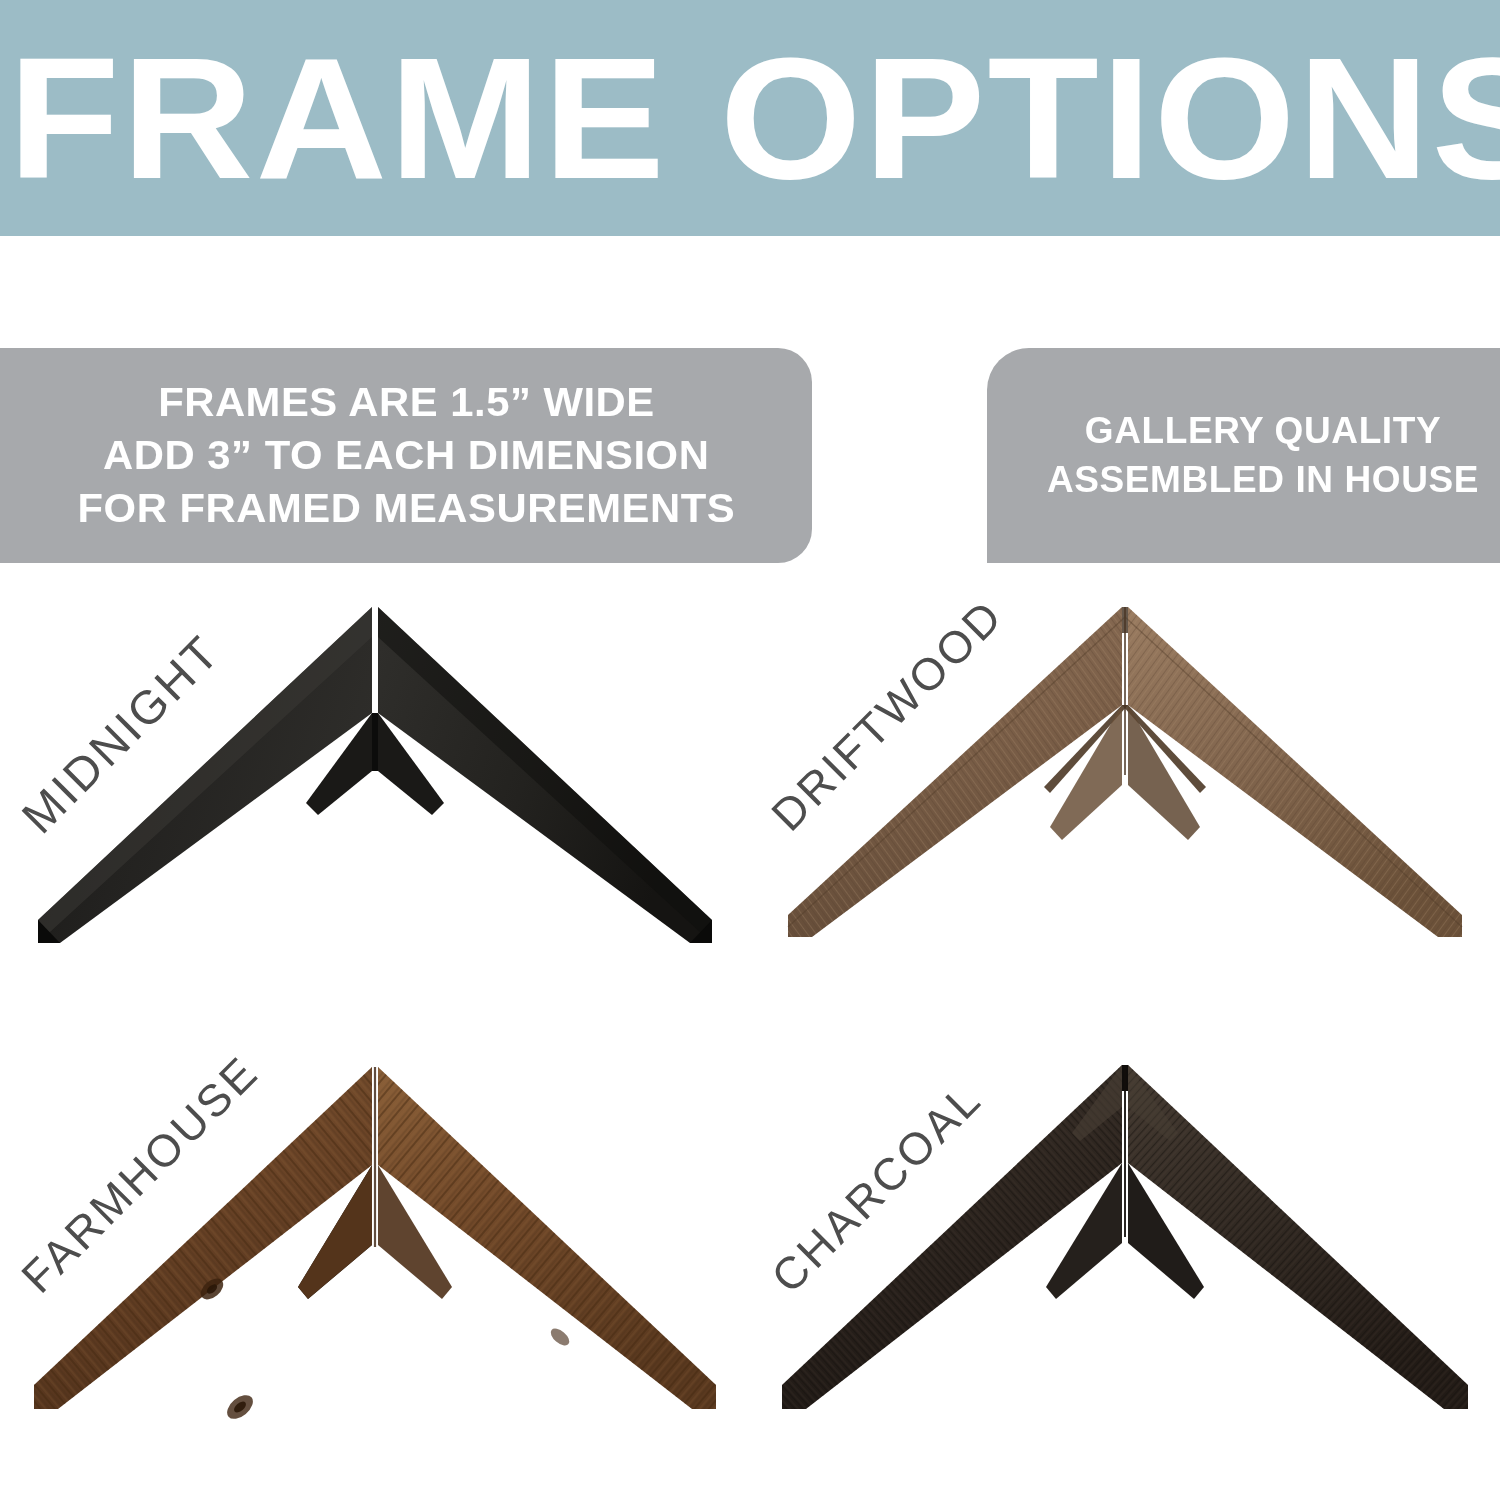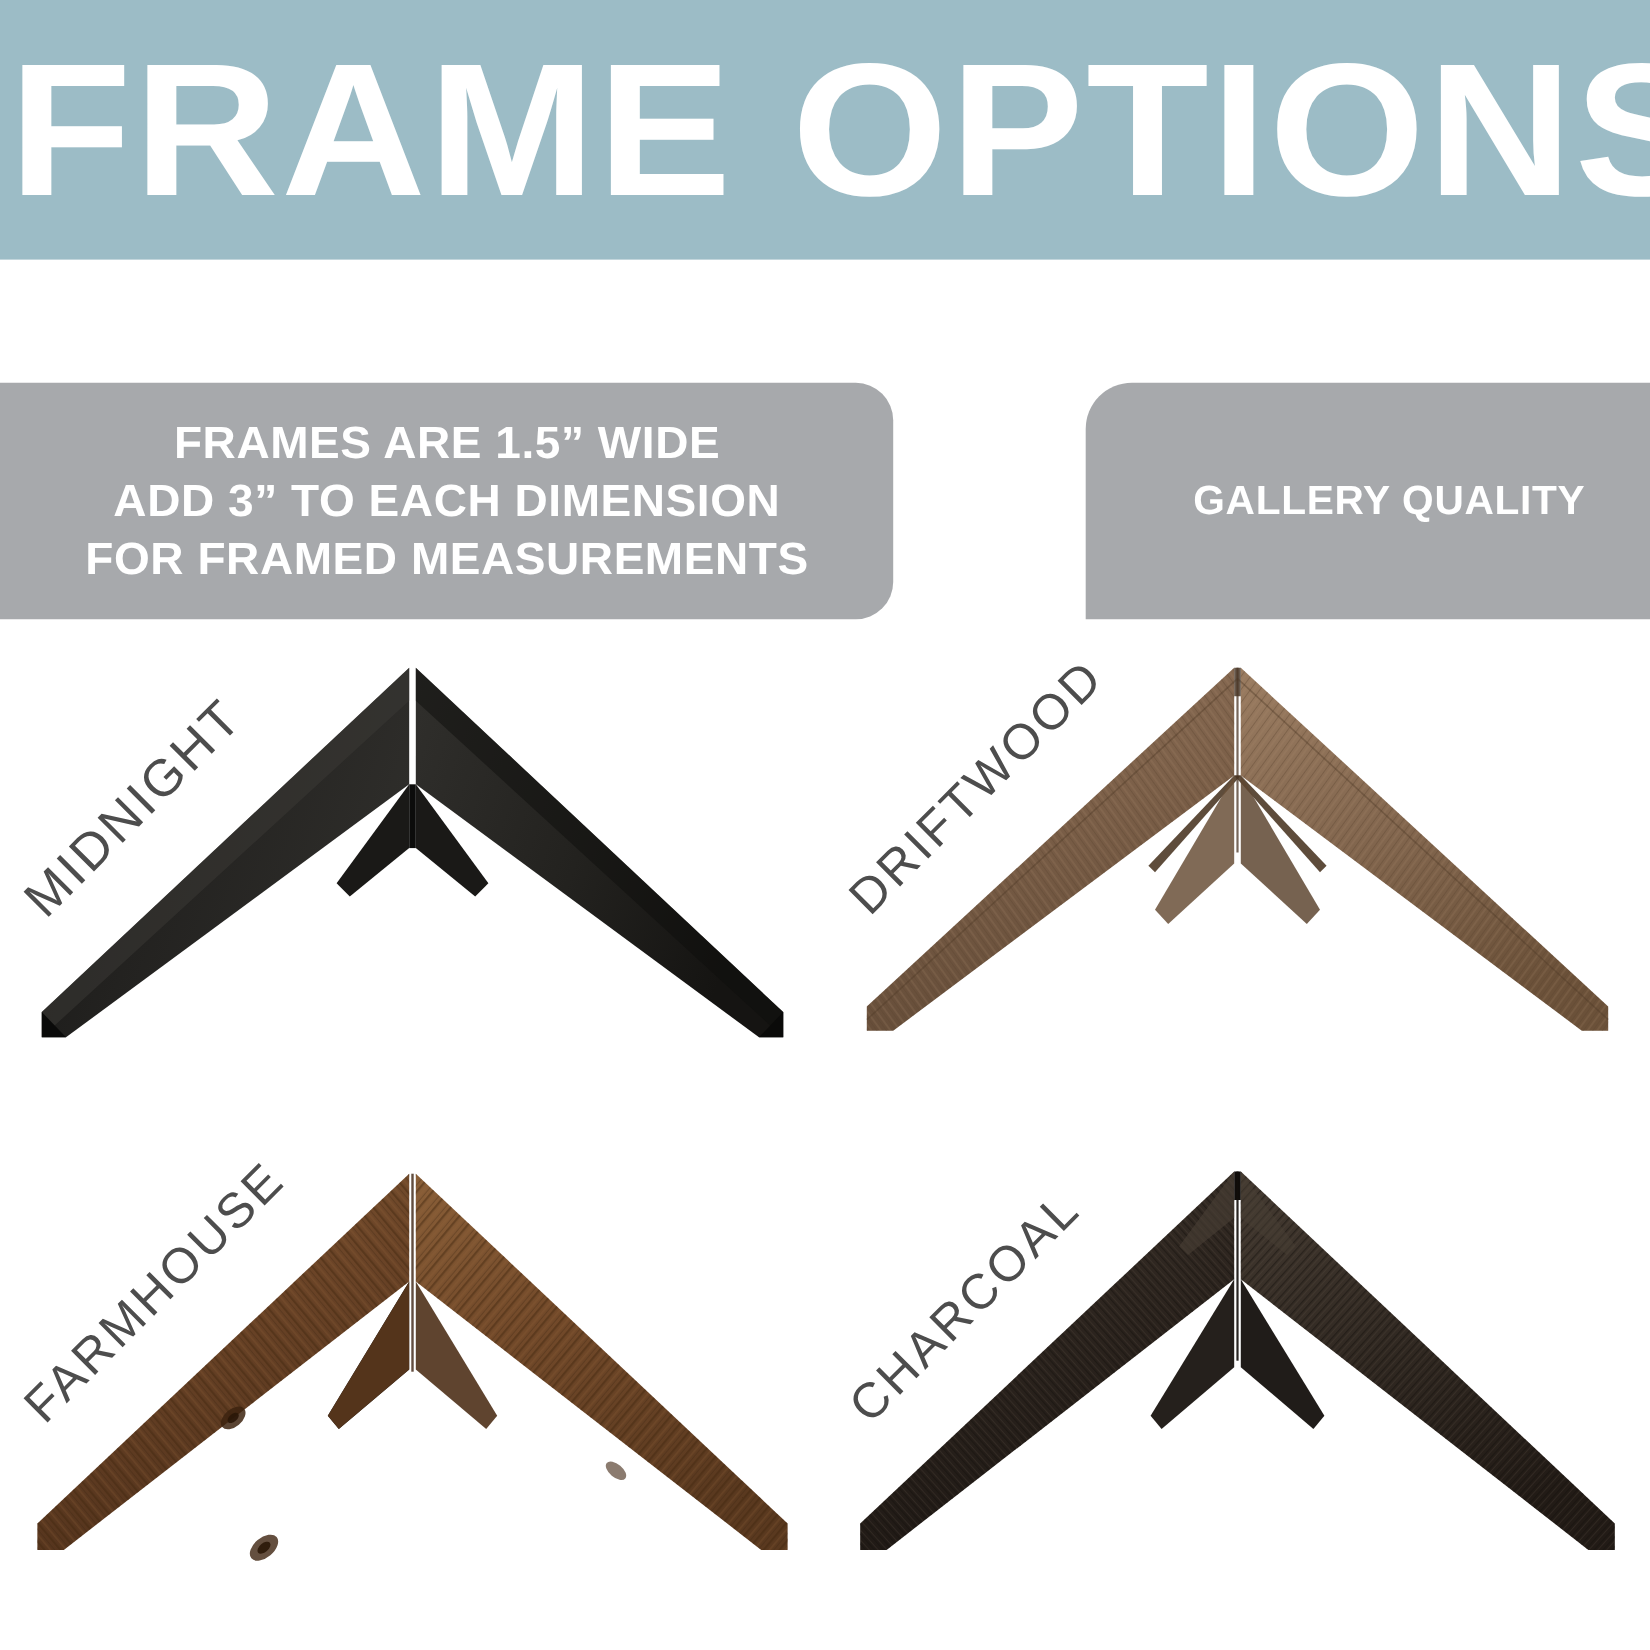--- a/index.html
+++ b/index.html
@@ -134,20 +134,21 @@
 </div>
 
 <div class="callout" id="callout-measurements">
   <div class="callout-line">FRAMES ARE 1.5” WIDE</div>
   <div class="callout-line">ADD 3” TO EACH DIMENSION</div>
   <div class="callout-line">FOR FRAMED MEASUREMENTS</div>
 </div>
 
 <div class="callout" id="callout-quality">
   <div class="callout-line">GALLERY QUALITY</div>
+  <div class="callout-line">ASSEMBLED IN HOUSE</div>
 </div>
 
 <div id="frame-grid">
 
   <div class="frame-sample" id="frame-sample-midnight">
     <svg class="frame-corner-svg" viewBox="0 0 750 462">
       <defs>
         <linearGradient id="g-midnight-left" x1="0" y1="0" x2="1" y2="0.35">
           <stop offset="0%" stop-color="#171715"></stop>
           <stop offset="45%" stop-color="#232220"></stop>

